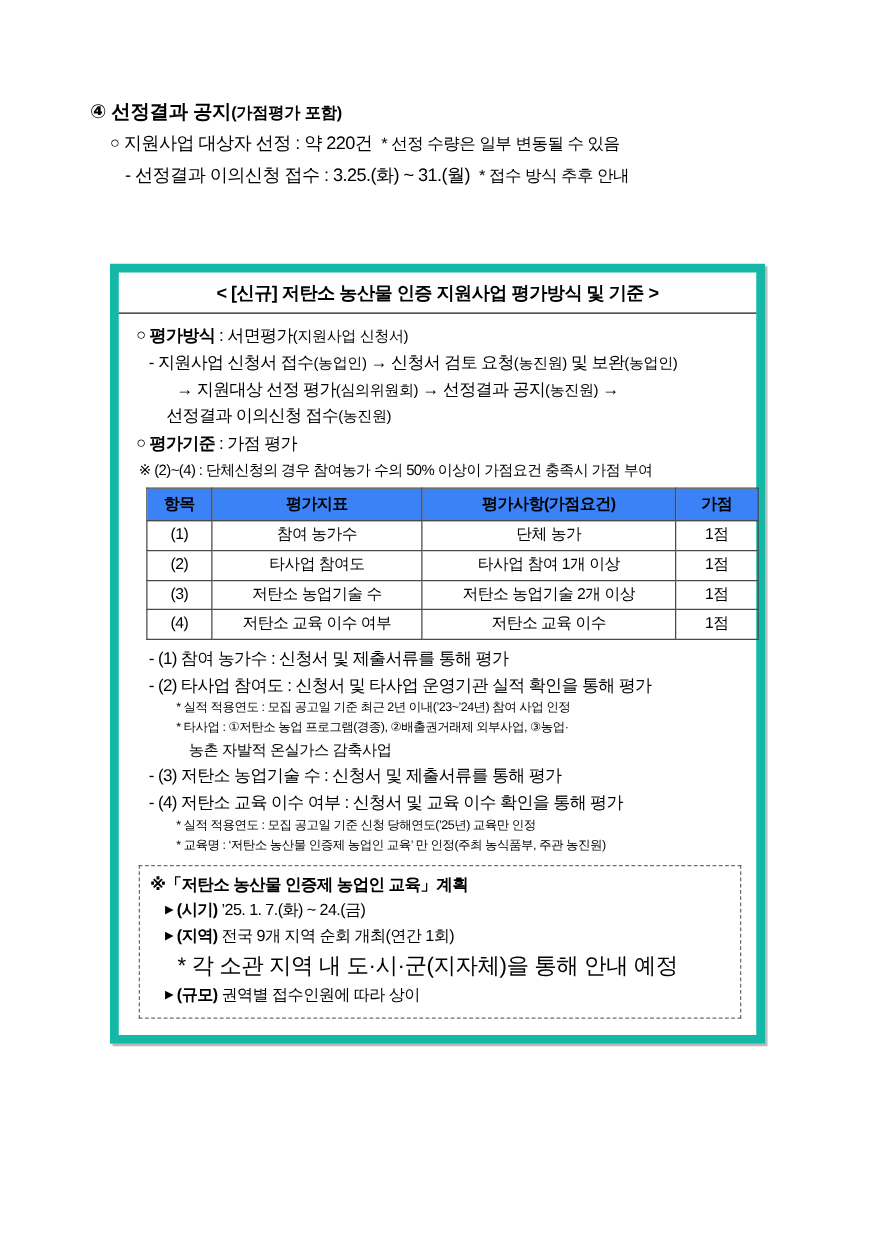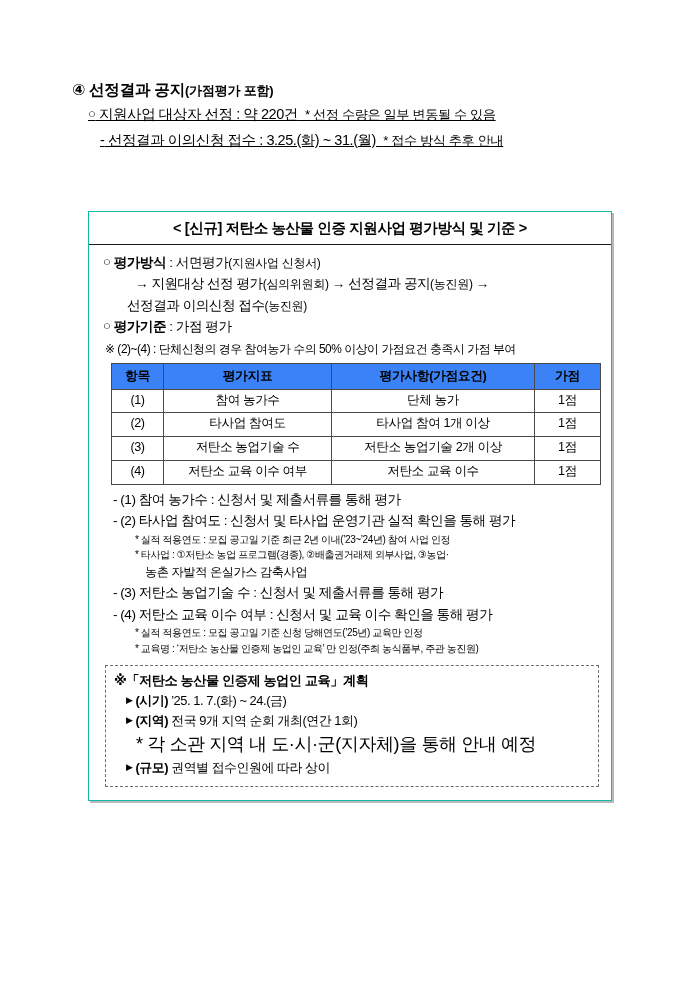--- a/index.html
+++ b/index.html
@@ -39,42 +39,41 @@
   }
   .intro-heading .sub {
     font-size: 13px;
   }
   .intro-line {
     font-size: 14.5px;
     line-height: 1.62;
     letter-spacing: -0.45px;
     white-space: nowrap;
     margin-top: 2px;
-    text-decoration: underline;
   }
   .intro-line.l1 { padding-left: 16px; }
   .intro-line.l2 { padding-left: 16px; }
   .intro-line.l3 { padding-left: 28px; }
   .marker-o {
     font-size: 13px;
     vertical-align: 1px;
   }
   .note-star {
     font-size: 13.2px;
     letter-spacing: -0.4px;
   }
 
   
   .main-box {
     position: absolute;
     left: 88px;
     top: 211px;
     width: 524px;
     box-sizing: border-box;
-    border: 1px solid #14b8a6;
+    border: 7px solid #14b8a6;
     background: #ffffff;
     box-shadow: 2px 2px 0 0 #b9b9b9;
   }
   .box-title {
     text-align: center;
     font-size: 14.5px;
     font-weight: bold;
     letter-spacing: -0.4px;
     padding: 7px 0 6px 0;
     border-bottom: 1px solid #1a1a1a;
@@ -205,20 +204,24 @@
 
     <div class="box-title">&lt; [신규] 저탄소 농산물 인증 지원사업 평가방식 및 기준 &gt;</div>
 
     <div class="box-body">
 
       <div class="ln bulletO">
         <span class="marker-o">○</span>
         <b>평가방식</b><span> : </span><span>서면평가</span><span class="small">(지원사업 신청서)</span>
       </div>
 
+      <div class="ln dash">
+        <span>-</span>
+        <span>지원사업 신청서 접수</span><span class="small">(농업인)</span><span> → </span><span>신청서 검토 요청</span><span class="small">(농진원)</span><span> 및 보완</span><span class="small">(농업인)</span>
+      </div>
 
       <div class="ln cont">
         <span>→ </span><span>지원대상 선정 평가</span><span class="small">(심의위원회)</span><span> → </span><span>선정결과 공지</span><span class="small">(농진원)</span><span> →</span>
       </div>
 
       <div class="ln cont2">
         <span>선정결과 이의신청 접수</span><span class="small">(농진원)</span>
       </div>
 
       <div class="ln bulletO">

